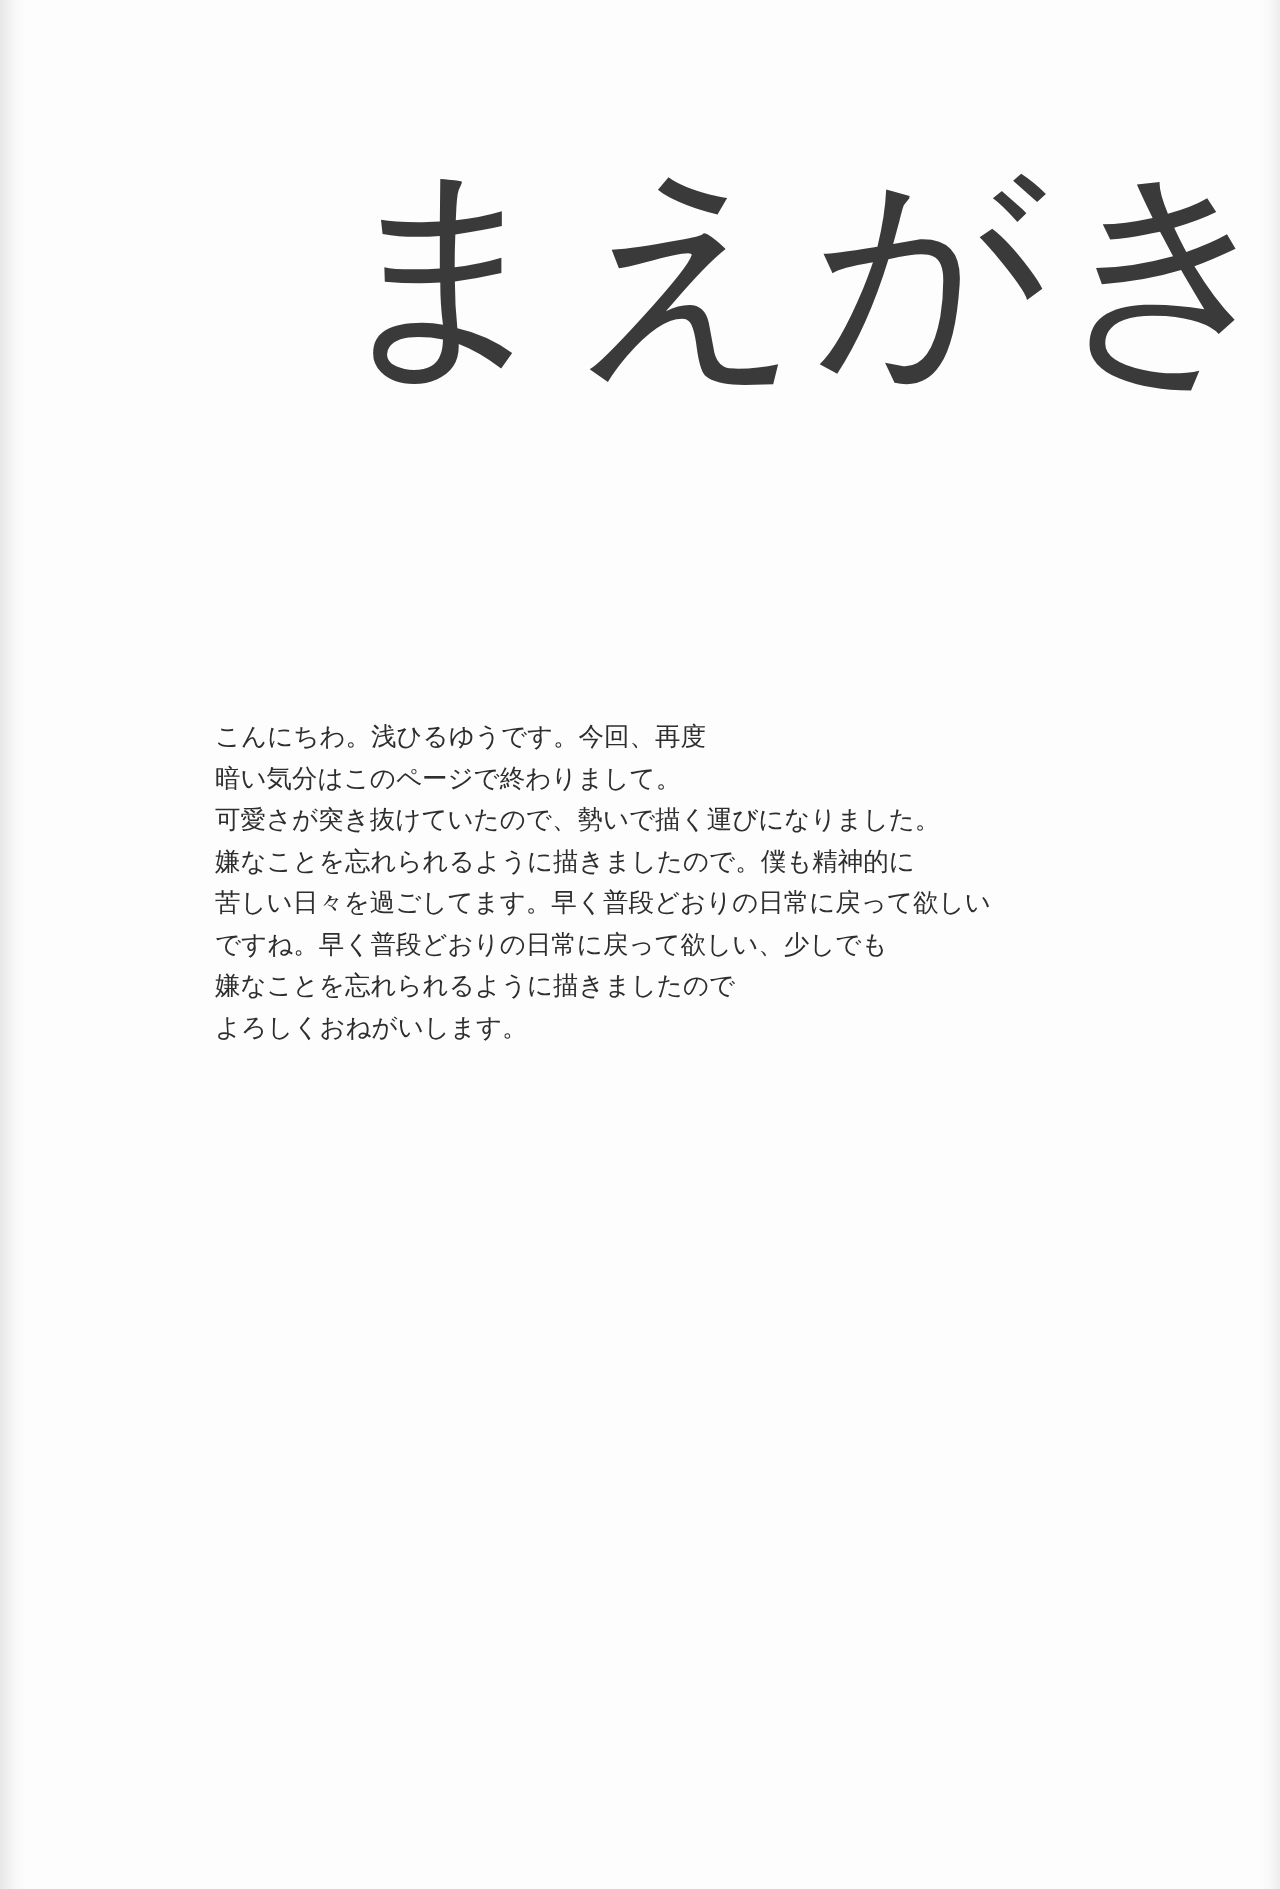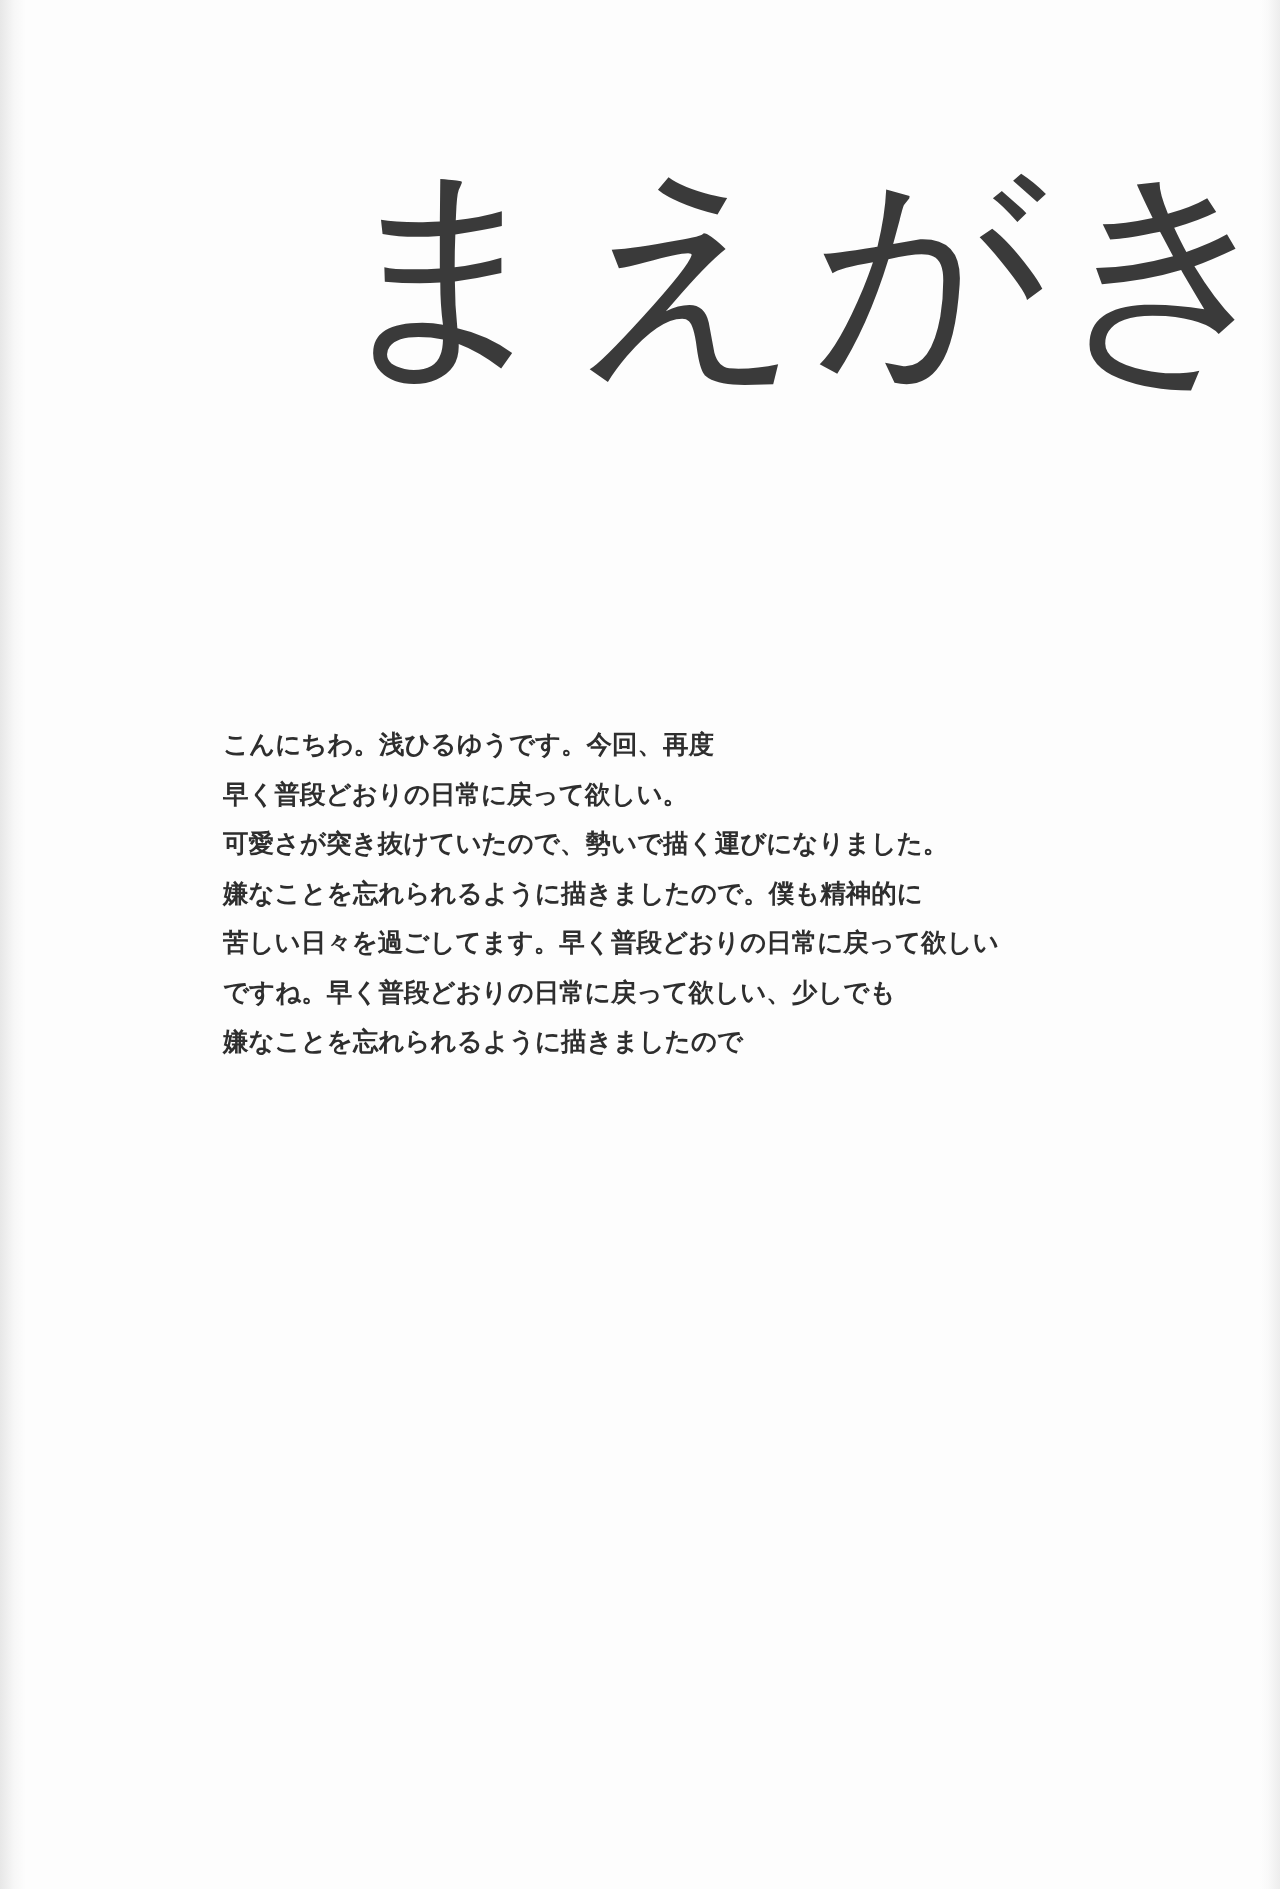--- a/index.html
+++ b/index.html
@@ -57,36 +57,36 @@
     left: 207px;
     top: 712px;
     width: 920px;
     font-size: 25.5px;
     line-height: 33.5px;
     color: #2e2e2e;
     font-family: "DejaVu Sans", "Liberation Sans", sans-serif;
     letter-spacing: 0px;
   }
   .body-text p {
-    margin: 16px;
+    margin: 8px;
     white-space: nowrap;
-    font-weight: bold;
   }
 </style>
 </head>
 <body>
 
 <div class="page">
   <div class="edge-left"></div>
   <div class="edge-right"></div>
 
   <div class="heading">まえがき</div>
 
   <div class="body-text">
     <p>こんにちわ。浅ひるゆうです。今回、再度</p>
-    <p>早く普段どおりの日常に戻って欲しい。</p>
+    <p>暗い気分はこのページで終わりまして。</p>
     <p>可愛さが突き抜けていたので、勢いで描く運びになりました。</p>
     <p>嫌なことを忘れられるように描きましたので。僕も精神的に</p>
     <p>苦しい日々を過ごしてます。早く普段どおりの日常に戻って欲しい</p>
     <p>ですね。早く普段どおりの日常に戻って欲しい、少しでも</p>
     <p>嫌なことを忘れられるように描きましたので</p>
+    <p>よろしくおねがいします。</p>
   </div>
 </div>
 
 </body></html>

